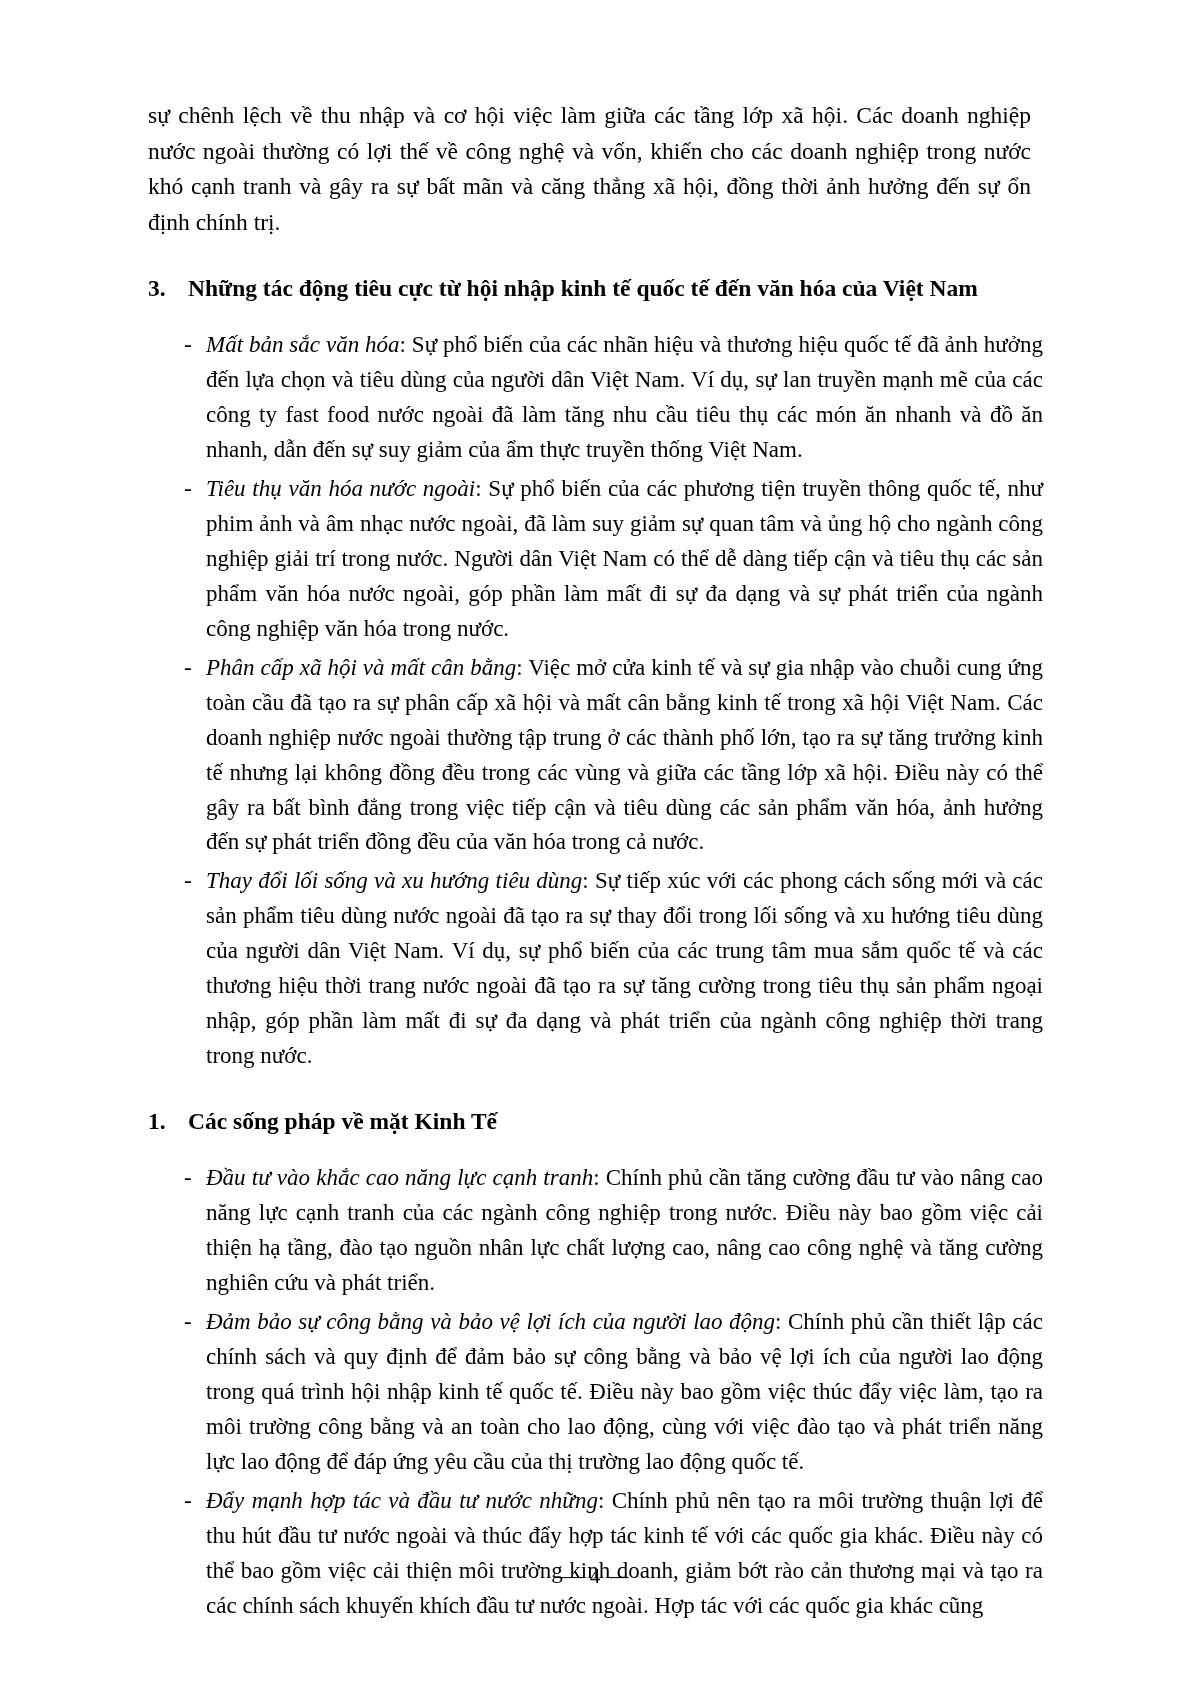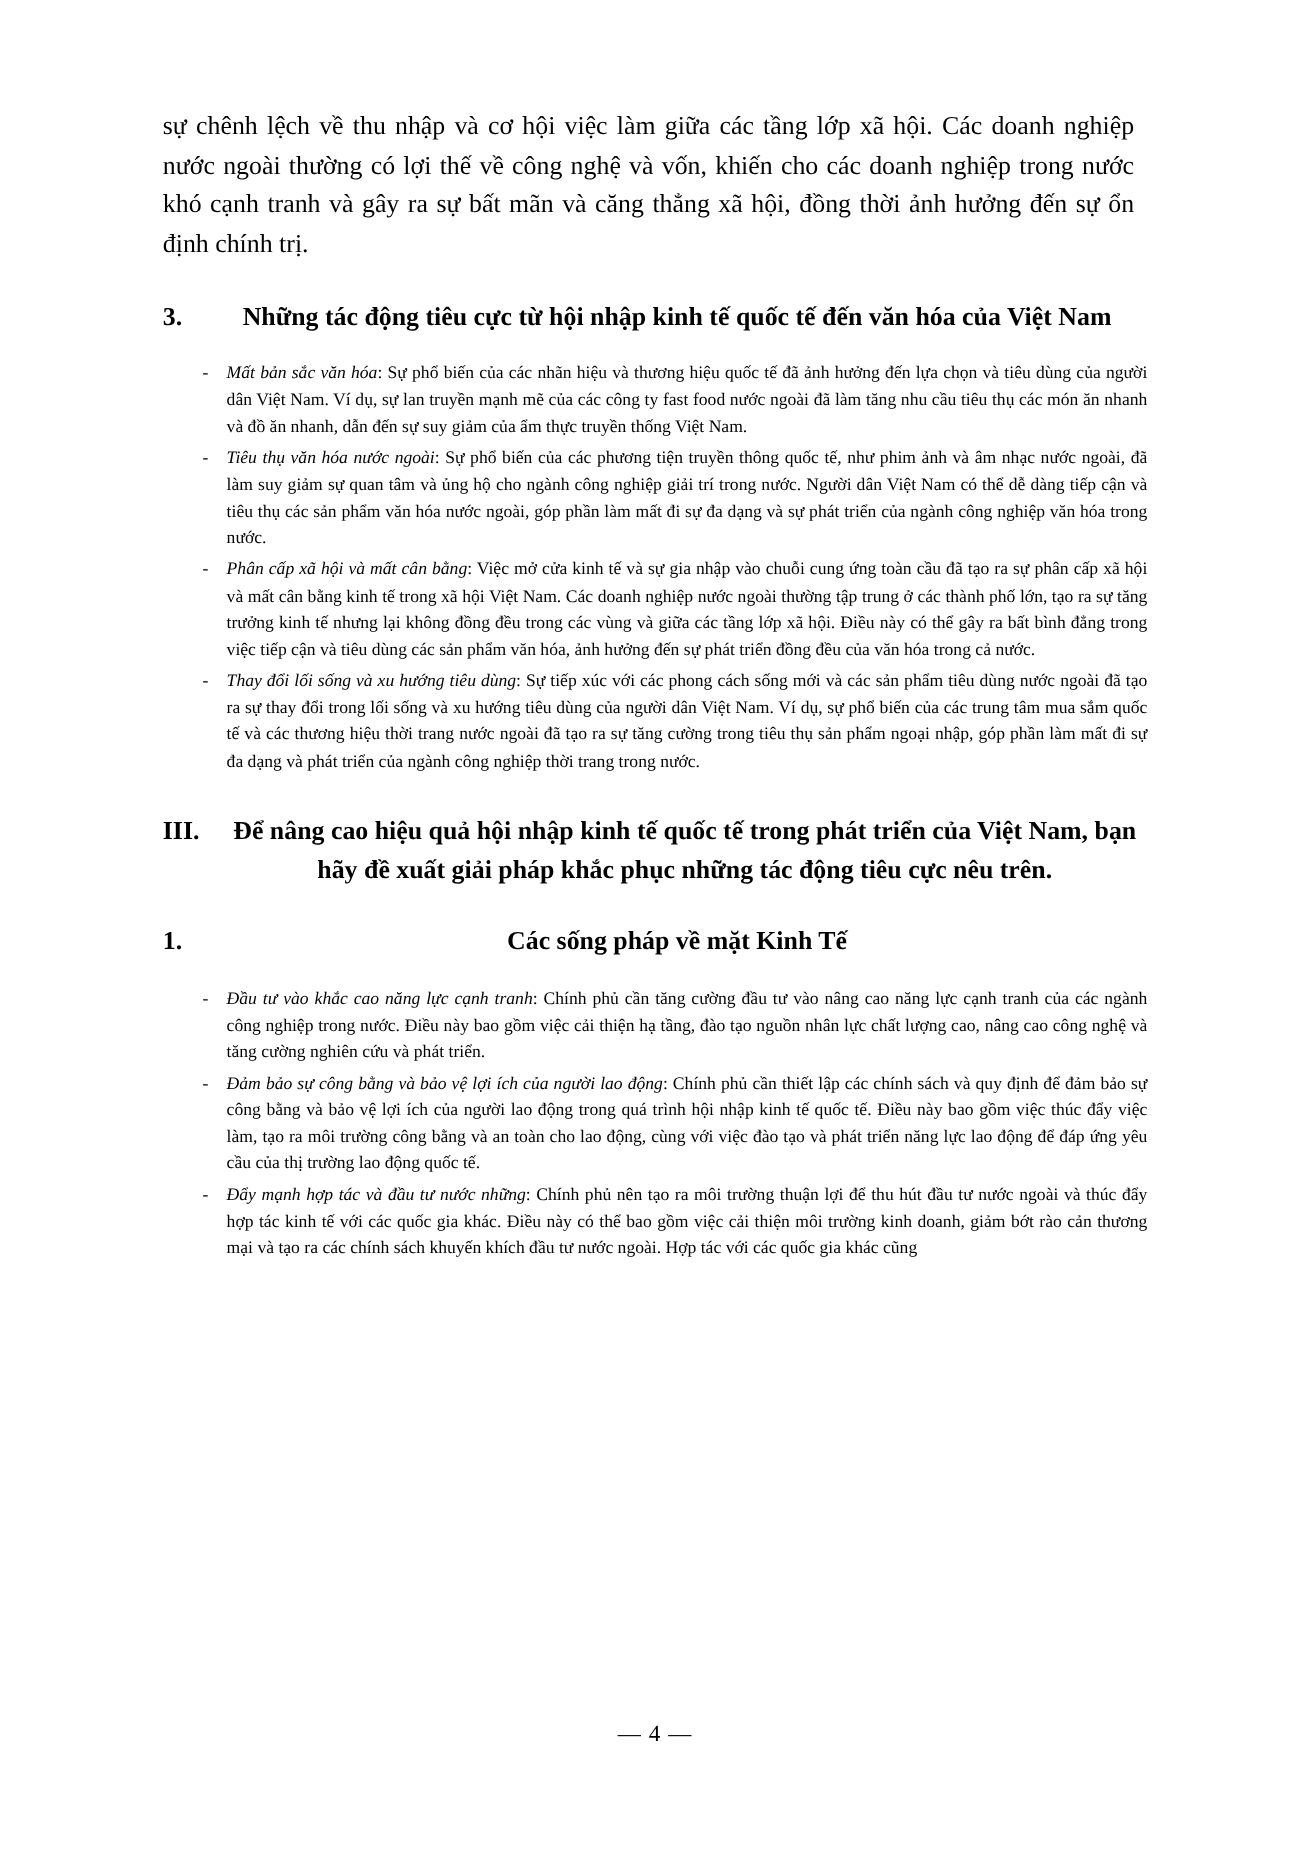--- a/index.html
+++ b/index.html
@@ -37,36 +37,36 @@
     display: flex;
     gap: 14px;
     align-items: flex-start;
   }
   .heading .num {
     flex: 0 0 auto;
     min-width: 26px;
   }
   .heading .txt {
     flex: 1 1 auto;
-    text-align: center;
+    text-align: left;
   }
   .heading.h-roman {
     margin: 34px 0 26px 0;
   }
   .heading.h-roman .num {
     min-width: 40px;
   }
   ul.bullets {
     list-style: none;
     margin: 0 0 10px 0;
     padding: 0 0 0 36px;
   }
   ul.bullets > li {
     position: relative;
-    font-size: 16px;
+    font-size: 23px;
     line-height: 1.52;
     text-align: justify;
     text-justify: inter-word;
     margin-bottom: 4px;
     padding-left: 22px;
   }
   ul.bullets > li::before {
     content: "-";
     position: absolute;
     left: 0;
@@ -104,24 +104,20 @@
       <span class="term">Tiêu thụ văn hóa nước ngoài</span><span>: Sự phổ biến của các phương tiện truyền thông quốc tế, như phim ảnh và âm nhạc nước ngoài, đã làm suy giảm sự quan tâm và ủng hộ cho ngành công nghiệp giải trí trong nước. Người dân Việt Nam có thể dễ dàng tiếp cận và tiêu thụ các sản phẩm văn hóa nước ngoài, góp phần làm mất đi sự đa dạng và sự phát triển của ngành công nghiệp văn hóa trong nước.</span>
     </li>
     <li>
       <span class="term">Phân cấp xã hội và mất cân bằng</span><span>: Việc mở cửa kinh tế và sự gia nhập vào chuỗi cung ứng toàn cầu đã tạo ra sự phân cấp xã hội và mất cân bằng kinh tế trong xã hội Việt Nam. Các doanh nghiệp nước ngoài thường tập trung ở các thành phố lớn, tạo ra sự tăng trưởng kinh tế nhưng lại không đồng đều trong các vùng và giữa các tầng lớp xã hội. Điều này có thể gây ra bất bình đẳng trong việc tiếp cận và tiêu dùng các sản phẩm văn hóa, ảnh hưởng đến sự phát triển đồng đều của văn hóa trong cả nước.</span>
     </li>
     <li>
       <span class="term">Thay đổi lối sống và xu hướng tiêu dùng</span><span>: Sự tiếp xúc với các phong cách sống mới và các sản phẩm tiêu dùng nước ngoài đã tạo ra sự thay đổi trong lối sống và xu hướng tiêu dùng của người dân Việt Nam. Ví dụ, sự phổ biến của các trung tâm mua sắm quốc tế và các thương hiệu thời trang nước ngoài đã tạo ra sự tăng cường trong tiêu thụ sản phẩm ngoại nhập, góp phần làm mất đi sự đa dạng và phát triển của ngành công nghiệp thời trang trong nước.</span>
     </li>
   </ul>
 
-  <div class="heading h-roman">
-    <span class="num">III.</span>
-    <span class="txt">Để nâng cao hiệu quả hội nhập kinh tế quốc tế trong phát triển của Việt Nam, bạn hãy đề xuất giải pháp khắc phục những tác động tiêu cực nêu trên.</span>
-  </div>
 
   <div class="heading">
     <span class="num">1.</span>
     <span class="txt">Các sống pháp về mặt Kinh Tế</span>
   </div>
   <ul class="bullets">
     <li>
       <span class="term">Đầu tư vào khắc cao năng lực cạnh tranh</span><span>: Chính phủ cần tăng cường đầu tư vào nâng cao năng lực cạnh tranh của các ngành công nghiệp trong nước. Điều này bao gồm việc cải thiện hạ tầng, đào tạo nguồn nhân lực chất lượng cao, nâng cao công nghệ và tăng cường nghiên cứu và phát triển.</span>
     </li>
     <li>

